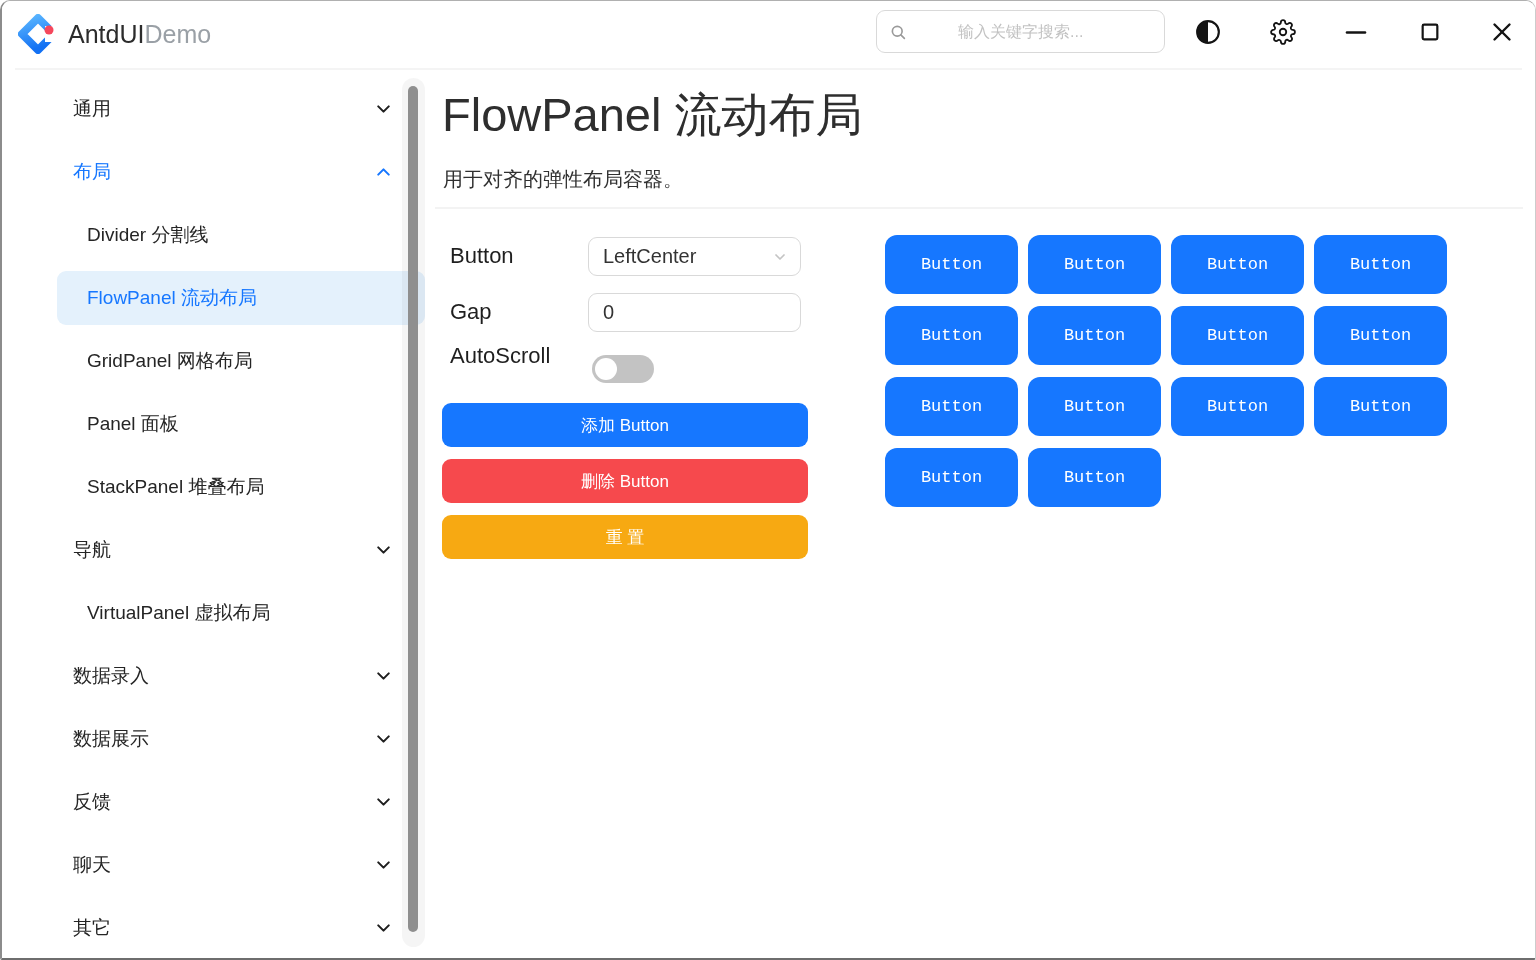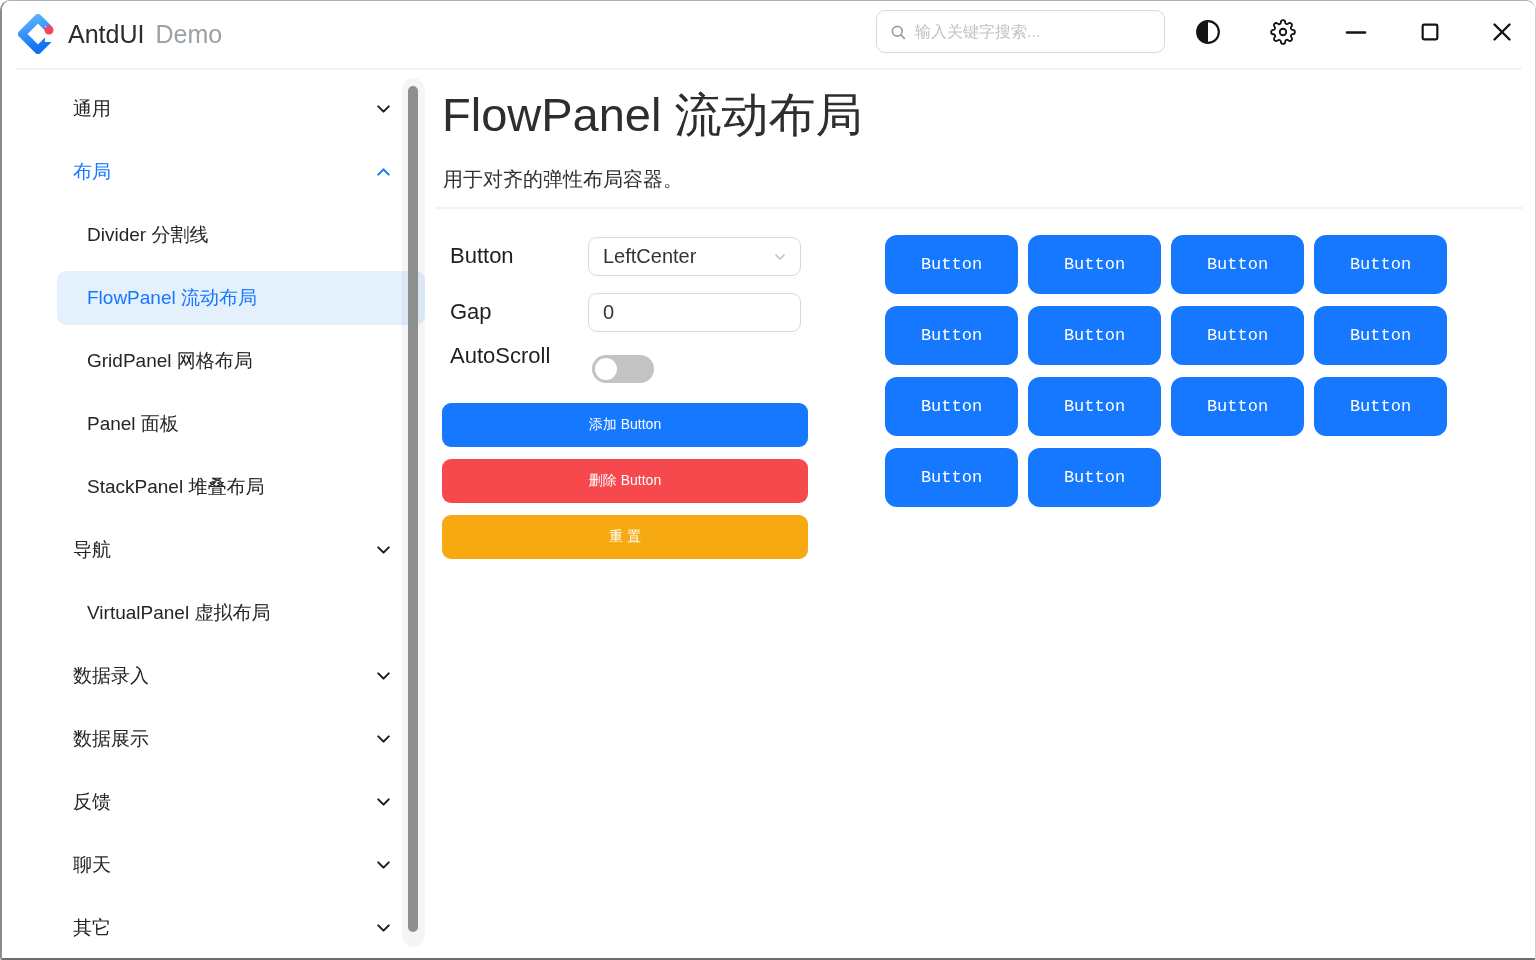--- a/index.html
+++ b/index.html
@@ -10,31 +10,32 @@
     position:relative; width:1536px; height:960px; background:#fff;
     border-style:solid; border-width:1px 1px 2px 2px;
     border-color:#b0b0b0 #cccccc #6e6e6e #8c8c8c;
     border-radius:10px 10px 2px 2px; overflow:hidden;
   }
 
   
   .titlebar{ position:absolute; left:0; top:0; right:0; height:69px; background:#fff; }
   .titlebar-divider{ position:absolute; left:13px; right:13px; top:67px; height:2px; background:#f4f4f4; }
   .logo{ position:absolute; left:16px; top:13px; width:40px; height:40px; }
-  .app-title{ position:absolute; left:66px; top:0; height:67px; display:flex; align-items:center; gap:11px; font-size:25px; }
+  .app-title{ position:absolute; left:66px; top:0; height:67px; display:flex; align-items:center; font-size:25px; }
   .app-title .name{ color:#2c2c2c; }
   .app-title .suffix{ color:#9aa0a6; }
 
   .search{
     position:absolute; left:874px; top:9px; width:289px; height:43px;
     border:1px solid #d9d9d9; border-radius:9px; display:flex; align-items:center; padding:0 10px 0 12px; gap:8px; background:#fff;
   }
   .search input{
     border:none; outline:none; flex:1; font-size:16px; color:#555; background:transparent;
     font-family:inherit;
+    margin-left:43px;
   }
   .search input::placeholder{ color:#c2c2c2; }
 
   .tb-btn{ position:absolute; top:11px; width:40px; height:40px; display:flex; align-items:center; justify-content:center; background:transparent; border:none; cursor:default; }
   .tb-theme{ left:1186px; }
   .tb-gear{ left:1261px; }
   .tb-min{ left:1334px; }
   .tb-max{ left:1408px; }
   .tb-close{ left:1480px; }
 
@@ -76,21 +77,21 @@
   }
   .select{ top:166px; display:flex; align-items:center; padding:0 12px 0 14px; }
   .select .sel-text{ flex:1; }
   .text-input{ top:222px; padding:0 14px; outline:none; font-family:inherit; }
 
   .toggle{ position:absolute; left:157px; top:284px; width:62px; height:28px; border-radius:14px; background:#c3c3c3; border:none; }
   .toggle .knob{ position:absolute; left:3px; top:3px; width:22px; height:22px; border-radius:50%; background:#fff; }
 
   .action-btn{
     position:absolute; left:7px; width:366px; height:44px; border:none; border-radius:9px;
-    color:#fff; font-size:14px; font-family:inherit; display:flex; align-items:center; justify-content:center;
+    color:#fff; font-size:17px; font-family:inherit; display:flex; align-items:center; justify-content:center;
   }
   .btn-add{ top:332px; background:var(--accent); }
   .btn-del{ top:388px; background:var(--danger); }
   .btn-reset{ top:444px; background:var(--warning); }
 
   .flow-grid{
     position:absolute; left:450px; top:164px; width:566px;
     display:flex; flex-wrap:wrap; gap:12px 10px; align-content:flex-start;
   }
   .flow-btn{

